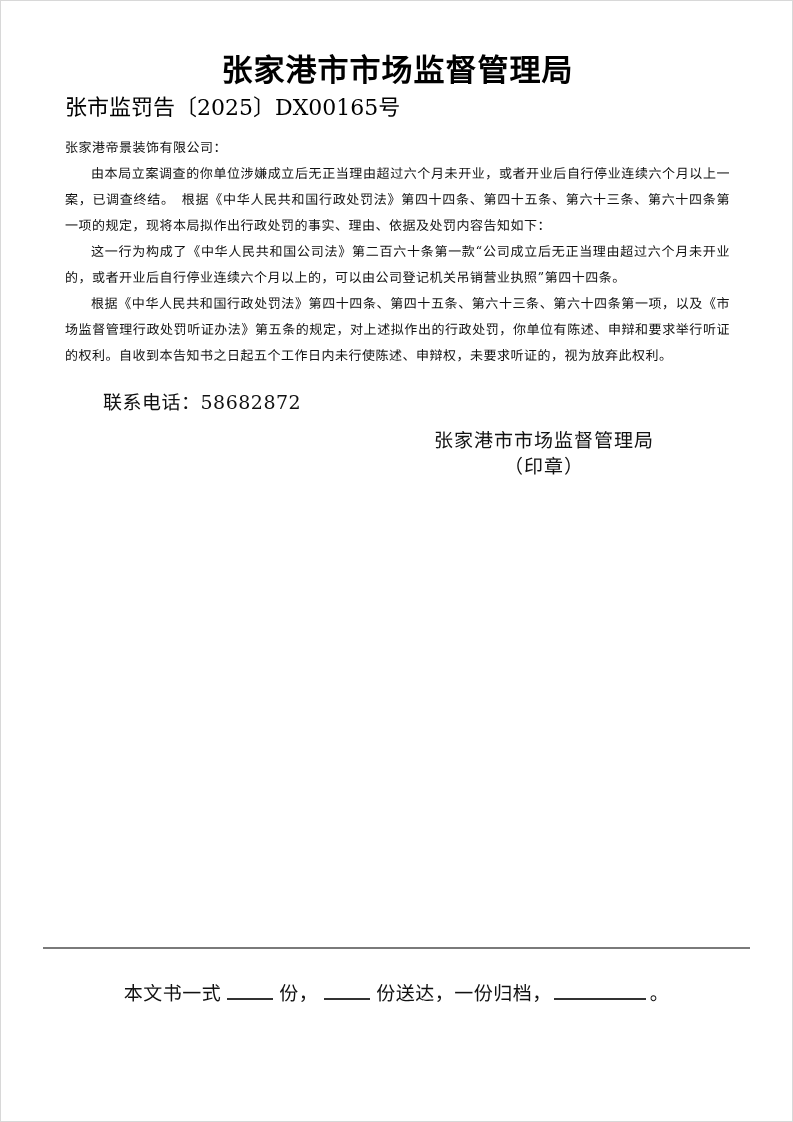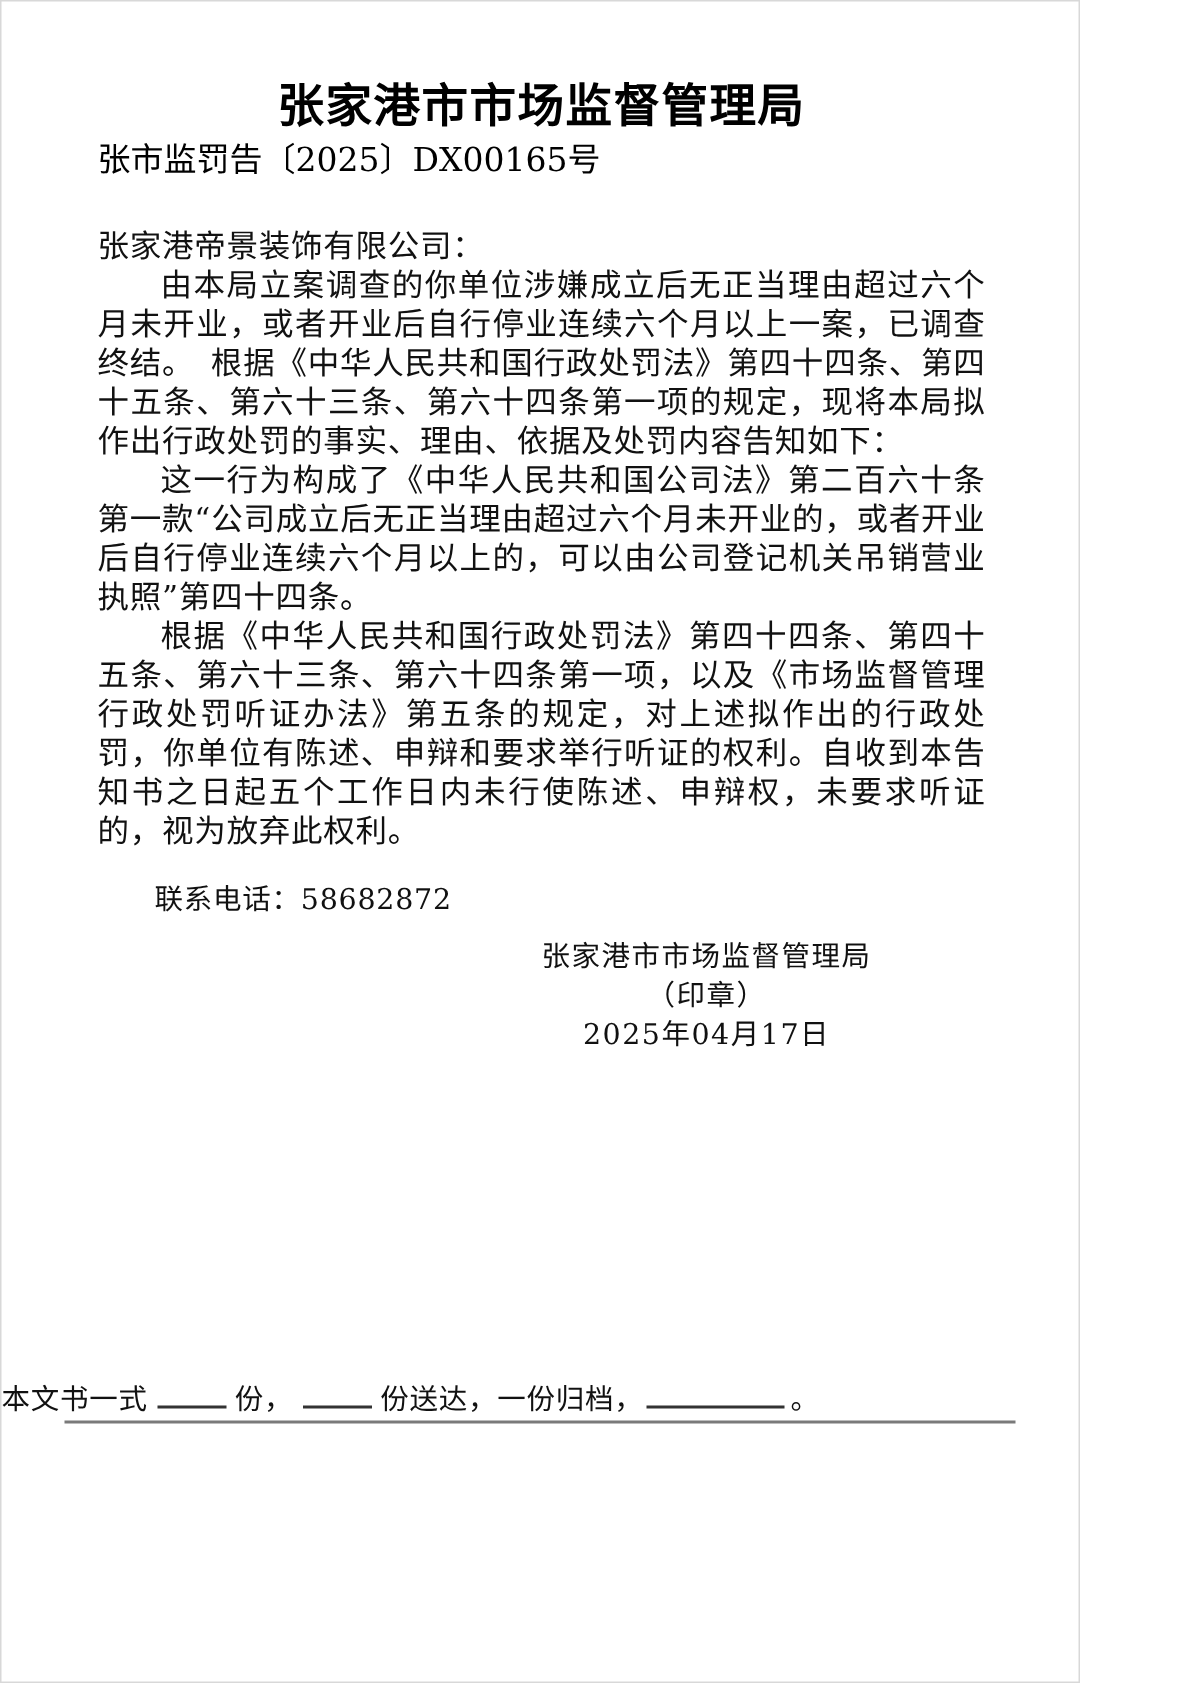--- a/index.html
+++ b/index.html
@@ -2,21 +2,21 @@
 <html lang="zh-CN"><head>
 <meta charset="utf-8">
 <style>
   html, body {
     margin: 0;
     padding: 0;
     background: #ffffff;
   }
   .page {
     position: relative;
-    width: 720px;
+    width: 793px;
     height: 1122px;
     background: #ffffff;
     box-sizing: border-box;
     border: 1px solid #d8d8d8;
     padding: 50px 62px 0 64px;
     font-family: "DejaVu Serif", "Liberation Serif", serif;
     color: #111111;
     overflow: hidden;
   }
   .doc-title, .doc-subtitle {
@@ -28,22 +28,22 @@
     letter-spacing: 1px;
     color: #000000;
   }
   .doc-number {
     font-size: 22px;
     line-height: 23px;
     margin-top: 5px;
     color: #000000;
   }
   .doc-body {
-    margin-top: 32px;
-    font-size: 21px;
+    margin-top: 16px;
+    font-size: 13px;
     line-height: 26px;
     text-align: justify;
     letter-spacing: 0.5px;
   }
   .doc-body p {
     margin: 0;
     text-indent: 2em;
   }
   .salutation {
     text-indent: 0 !important;
@@ -71,21 +71,22 @@
     left: 42px;
     right: 42px;
     top: 946px;
     height: 2px;
     background: #7a7a7a;
   }
   .footer-note {
     position: absolute;
     left: 0;
     right: 0;
-    top: 919px;
+    top: 979px;
+    text-align: center;
     font-size: 19px;
     line-height: 26px;
     letter-spacing: 0.5px;
   }
   .blank {
     display: inline-block;
     vertical-align: baseline;
     border-bottom: 2px solid #333333;
     height: 16px;
   }
@@ -109,21 +110,20 @@
     <p>根据《中华人民共和国行政处罚法》第四十四条、第四十五条、第六十三条、第六十四条第一项，以及《市场监督管理行政处罚听证办法》第五条的规定，对上述拟作出的行政处罚，你单位有陈述、申辩和要求举行听证的权利。自收到本告知书之日起五个工作日内未行使陈述、申辩权，未要求听证的，视为放弃此权利。</p>
   </div>
 
   <div class="contact-block">
     <div>联系电话：58682872</div>
   </div>
 
   <div class="signature-block">
     <div>张家港市市场监督管理局</div>
     <div>（印章）</div>
-    <div>2025年04月17日</div>
   </div>
 
   <div class="divider"></div>
 
   <div class="footer-note">
     <span>本文书一式</span><span class="blank blank-sm"></span><span>份，</span><span class="blank blank-sm"></span><span>份送达，一份归档，</span><span class="blank blank-lg"></span><span>。</span>
   </div>
 
 </div>
 

